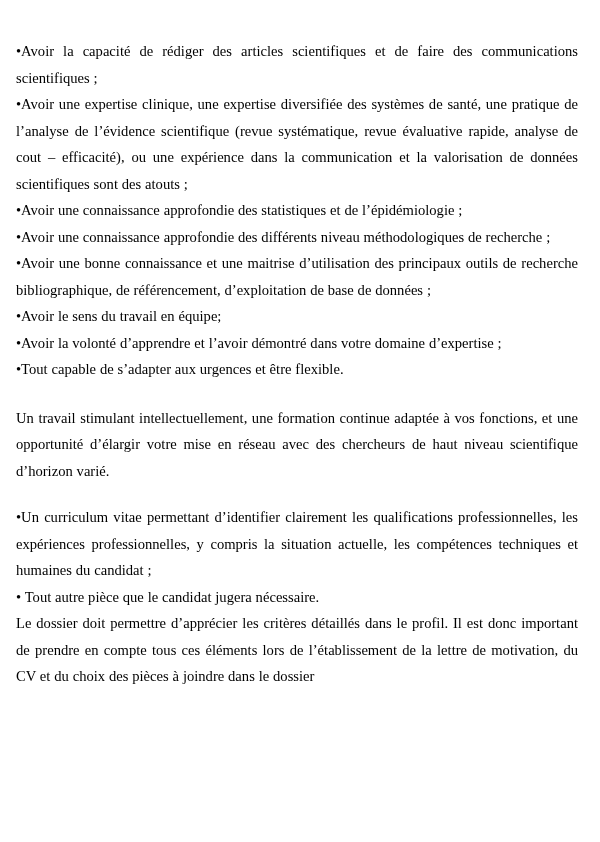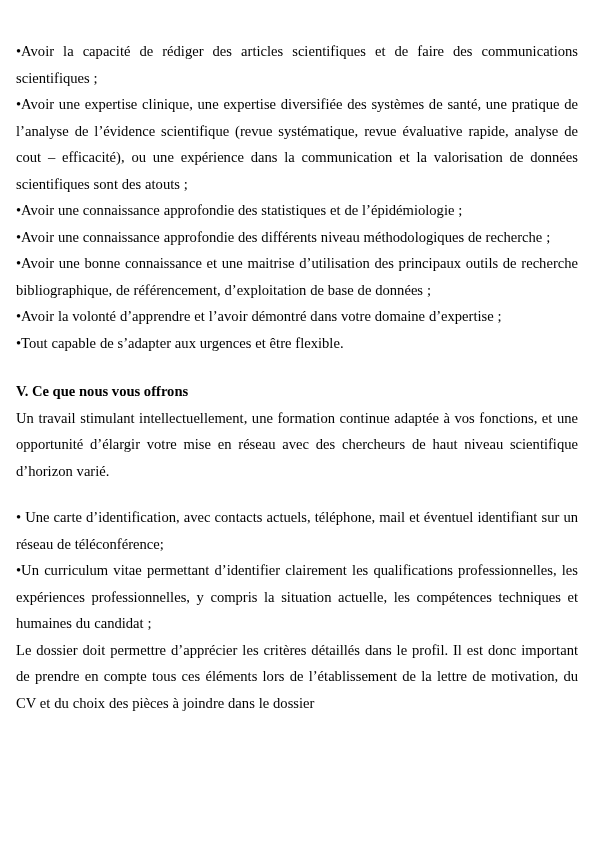--- a/index.html
+++ b/index.html
@@ -55,32 +55,32 @@
 <body>
 
 <div class="page">
 
   <div class="bullet-block">
     <p>•Avoir la capacité de rédiger des articles scientifiques et de faire des communications scientifiques ;</p>
     <p>•Avoir une expertise clinique, une expertise diversifiée des systèmes de santé, une pratique de l’analyse de l’évidence scientifique (revue systématique, revue évaluative rapide, analyse de cout – efficacité), ou une expérience dans la communication et la valorisation de données scientifiques sont des atouts ;</p>
     <p>•Avoir une connaissance approfondie des statistiques et de l’épidémiologie ;</p>
     <p>•Avoir une connaissance approfondie des différents niveau méthodologiques de recherche ;</p>
     <p>•Avoir une bonne connaissance et une maitrise d’utilisation des principaux outils de recherche bibliographique, de référencement, d’exploitation de base de données ;</p>
+    <p>•Avoir le sens du travail en équipe;</p>
     <p>•Avoir la volonté d’apprendre et l’avoir démontré dans votre domaine d’expertise ;</p>
     <p>•Tout capable  de s’adapter aux urgences et  être flexible.</p>
   </div>
 
   <div class="spacer-lg"></div>
 
-  <h2 class="section-title">V. Ce que nous vous offrons</h2>
   <p>Un travail stimulant intellectuellement, une formation continue adaptée à vos fonctions, et une opportunité d’élargir votre mise en réseau avec des chercheurs de haut niveau scientifique d’horizon varié.</p>
 
   <div class="spacer-md"></div>
 
 
   <div class="bullet-block">
-    <p>• Une carte d’identification, avec contacts actuels, téléphone, mail et éventuel identifiant sur un réseau de téléconférence;</p>
     <p>•Un curriculum vitae permettant d’identifier clairement les qualifications professionnelles, les expériences professionnelles, y compris la situation actuelle, les compétences techniques et humaines du candidat ;</p>
+    <p>• Tout autre pièce que le candidat jugera nécessaire.</p>
   </div>
 
   <p>Le dossier doit permettre d’apprécier les critères détaillés dans le profil. Il est donc important de prendre en compte tous ces éléments lors de l’établissement de la lettre de motivation, du CV et du choix des pièces à joindre dans le dossier</p>
 
 </div>
 
 </body></html>

